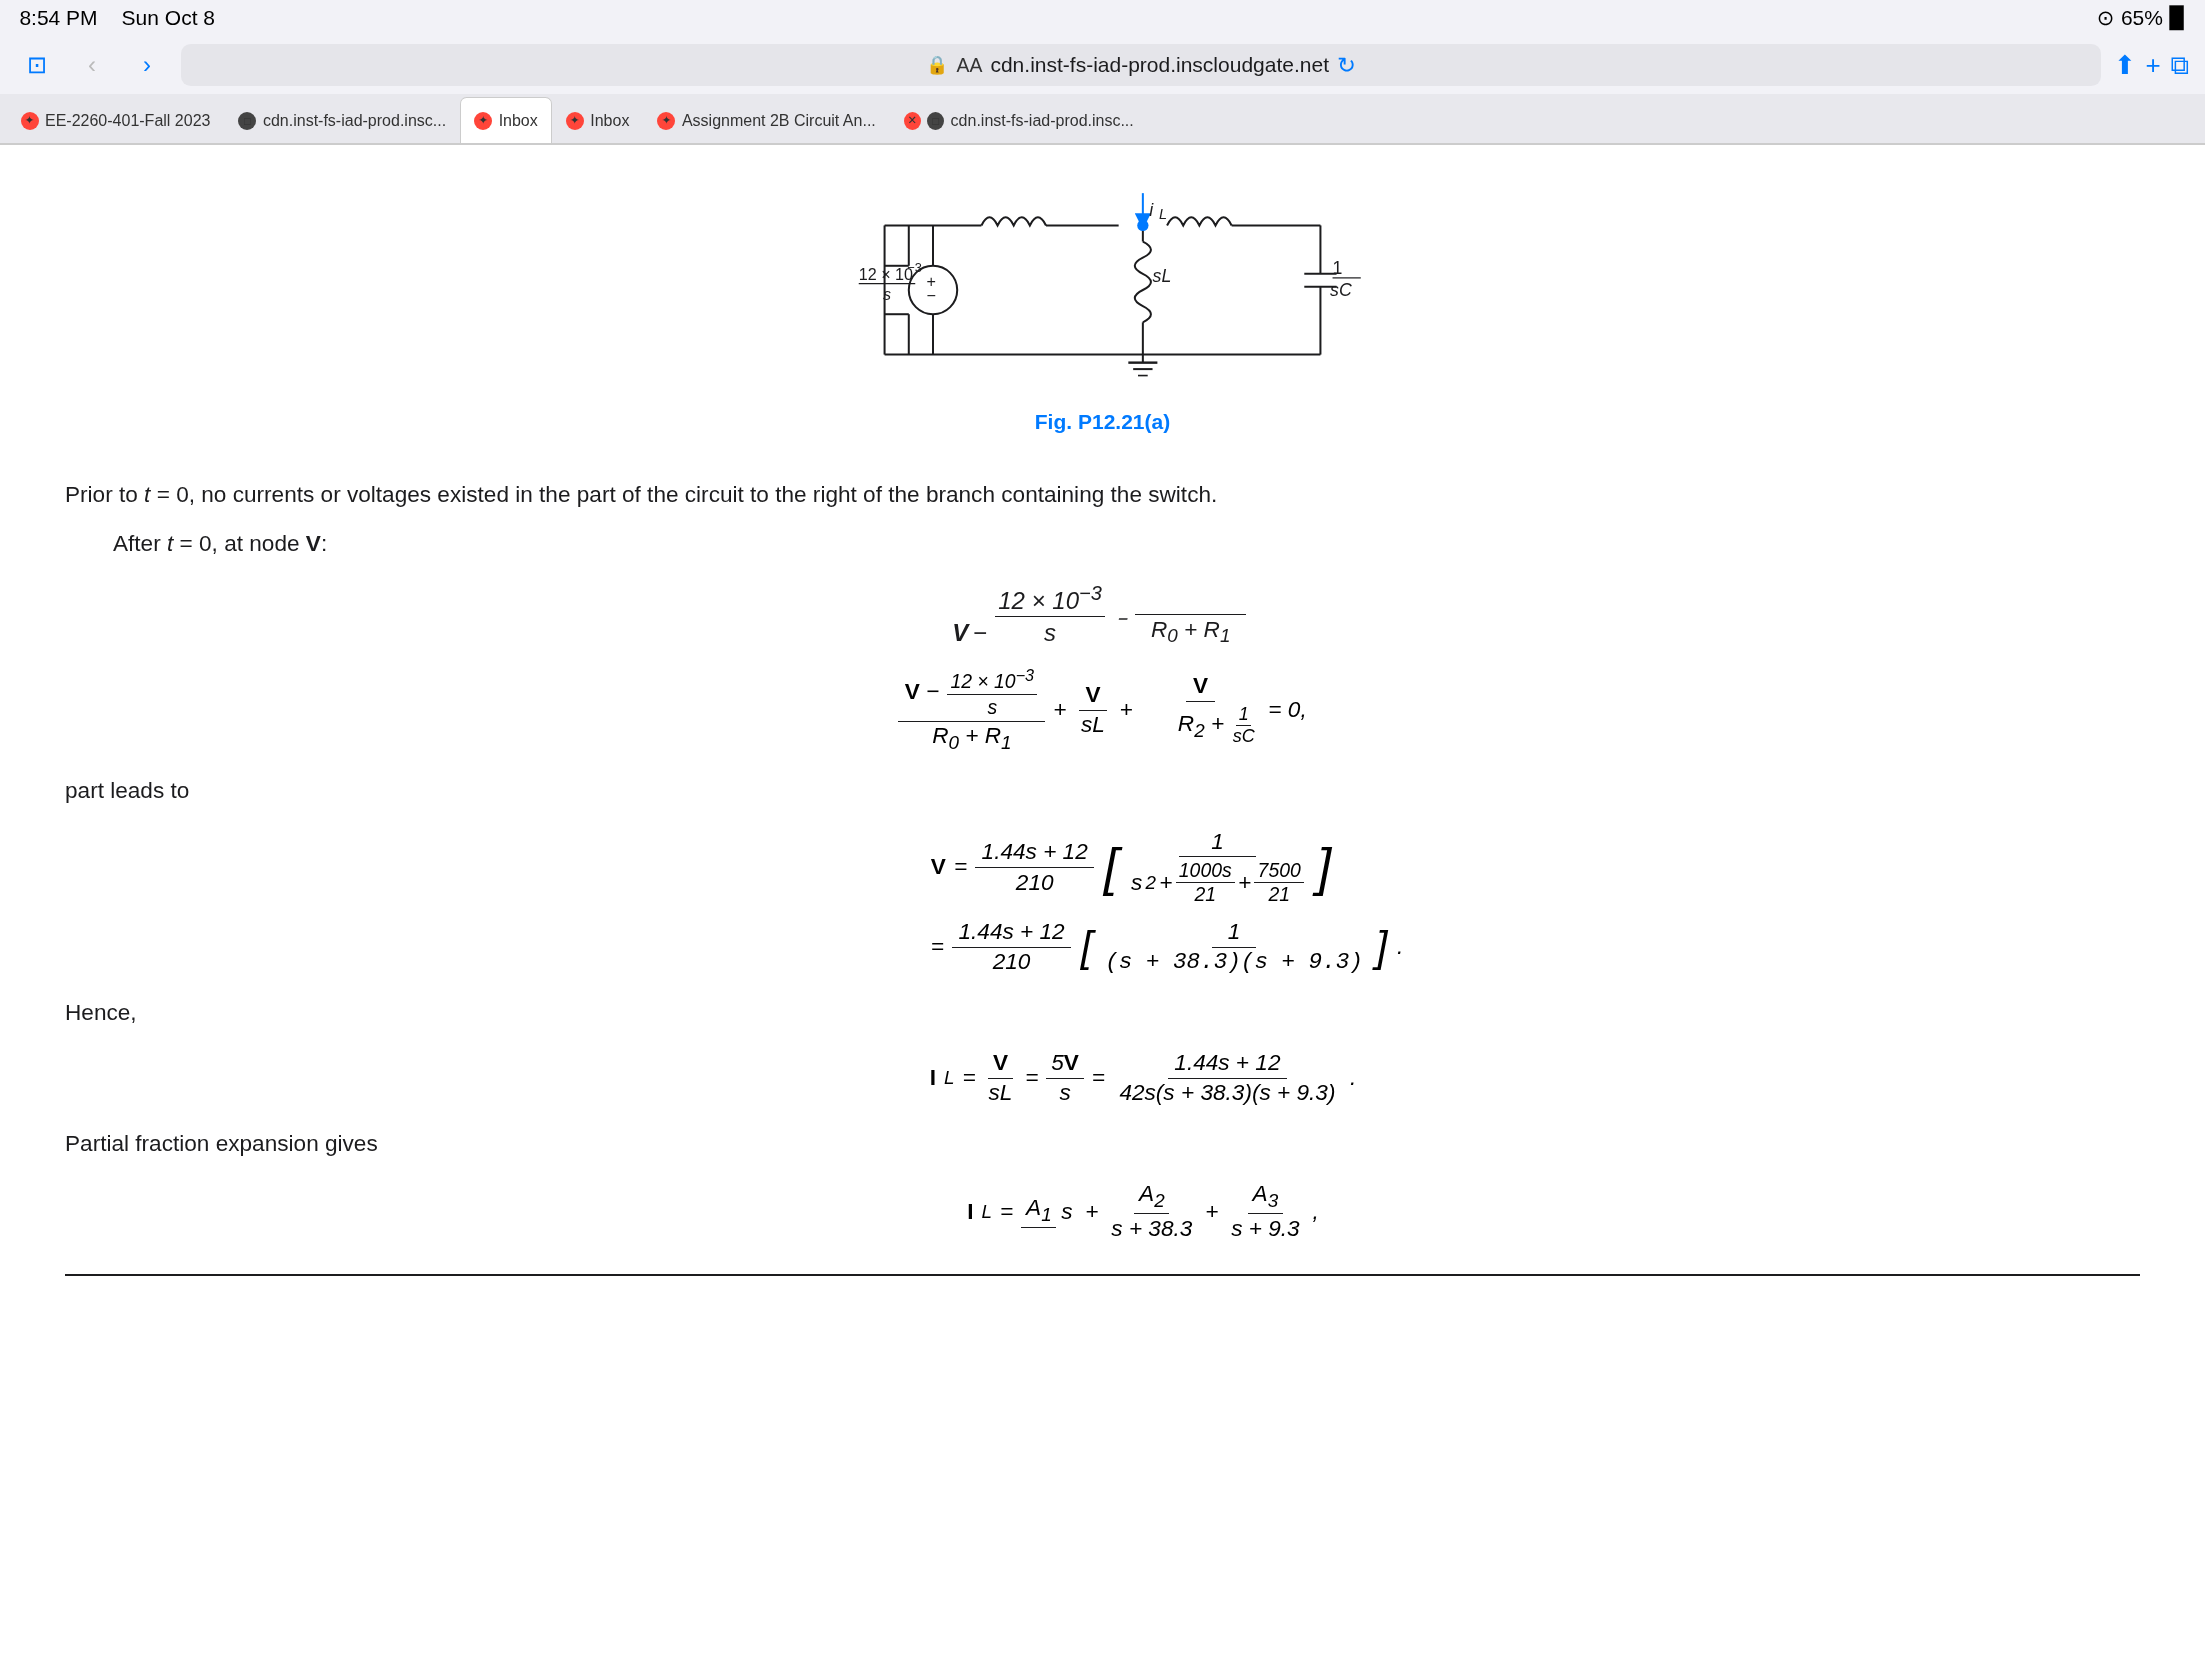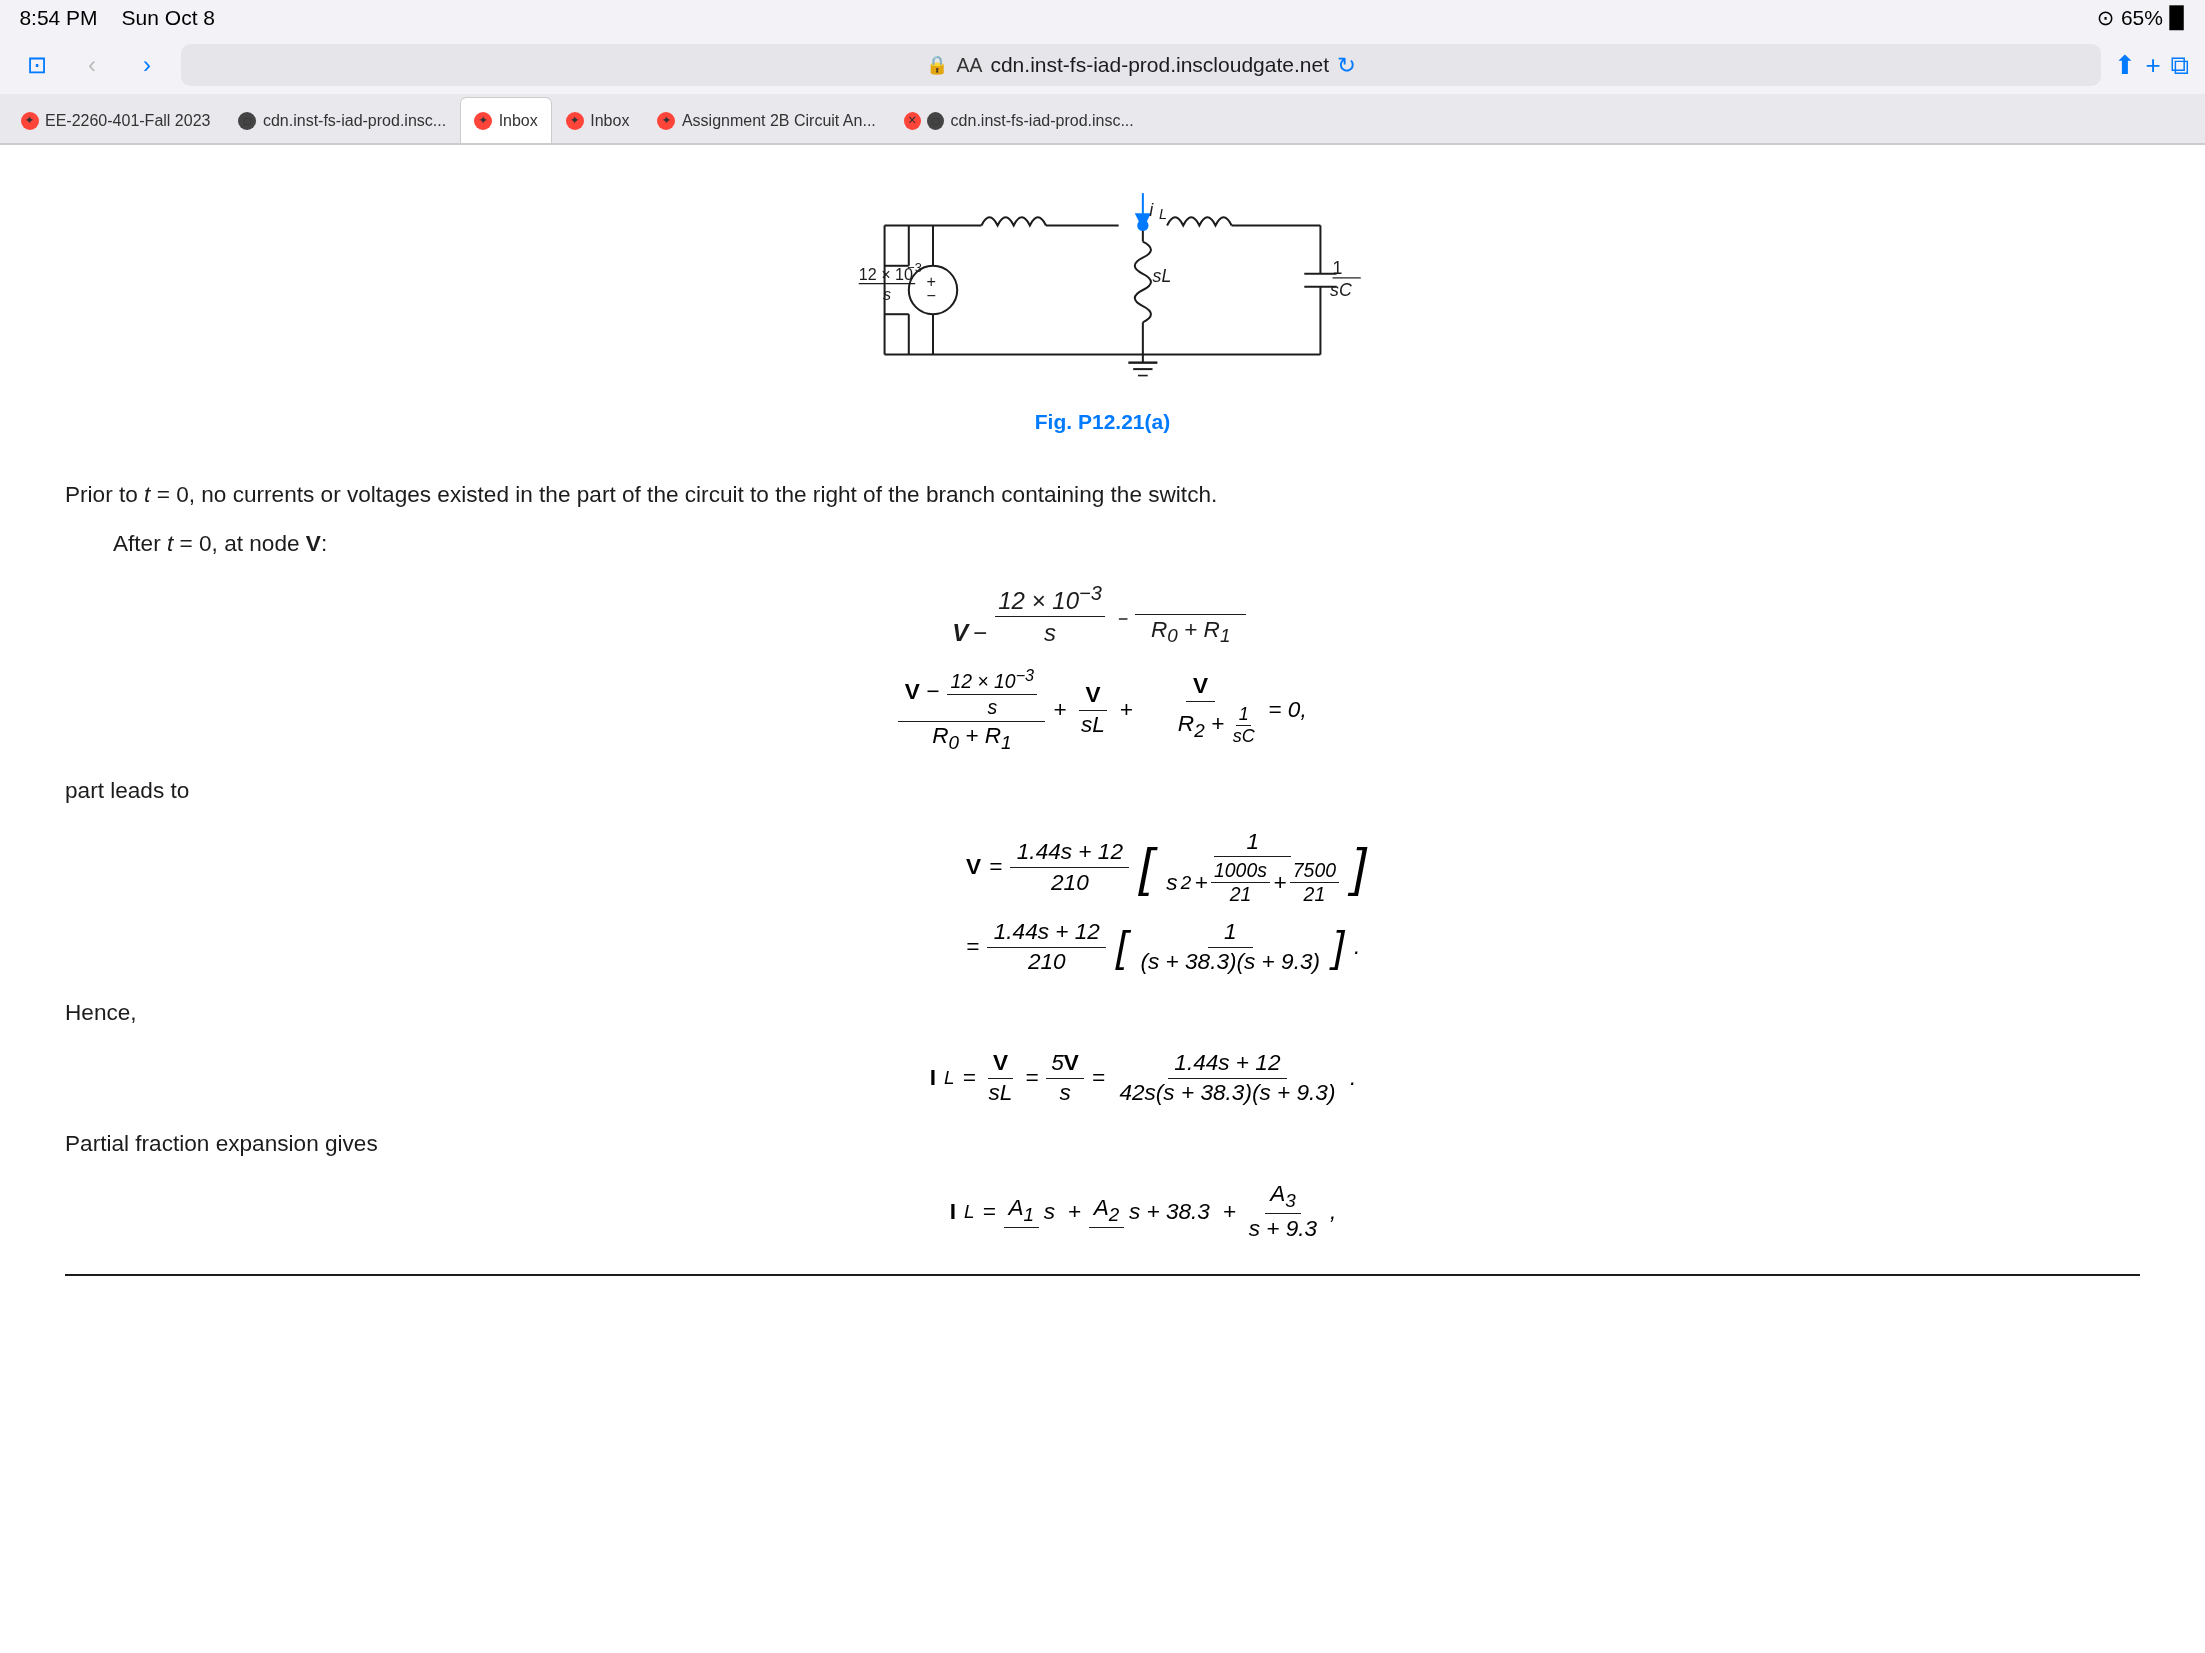--- a/index.html
+++ b/index.html
@@ -423,21 +423,21 @@
 
       <div style="display:flex; align-items:center; gap:8px;">
         <span>=</span>
         <span style="display:inline-flex; flex-direction:column; align-items:center; vertical-align:middle;">
           <span style="border-bottom:1.6px solid #1c1c1e; padding:0 6.5px 1.6px 6.5px; text-align:center; white-space:nowrap;">1.44<i>s</i> + 12</span>
           <span style="padding:1.6px 6.5px 0 6.5px; text-align:center;">210</span>
         </span>
         <span style="font-size:42px; font-weight:200; line-height:1; margin:0 1.6px;">[</span>
         <span style="display:inline-flex; flex-direction:column; align-items:center; vertical-align:middle;">
           <span style="border-bottom:1.6px solid #1c1c1e; padding:0 16px 1.6px 16px; text-align:center;">1</span>
-          <span style="padding:1.6px 3.2px 0 3.2px; white-space:nowrap;">(<i>s</i> + 38.3)(<i>s</i> + 9.3)</span>
+          <span style="padding:1.6px 3.2px 0 3.2px; white-space:nowrap;font-family:Liberation Mono, monospace;">(<i>s</i> + 38.3)(<i>s</i> + 9.3)</span>
         </span>
         <span style="font-size:42px; font-weight:200; line-height:1; margin:0 1.6px;">]</span>
         <span>.</span>
       </div>
     </div>
   </div>
 
   <p class="main-text">Hence,</p>
 
   <div class="math-block">
@@ -468,21 +468,21 @@
   <div class="math-block">
     <div style="font-size:22.6px; font-style:italic; display:flex; align-items:center; gap:8px; margin-left:81px;">
       <b style="font-style:normal;">I</b>
         <sub>L</sub>
       <span>=</span>
       <span style="display:inline-flex; align-items:center; vertical-align:middle;">
         <span style="border-bottom:1.6px solid #1c1c1e; padding:0 4.8px 1.6px 4.8px;"><i>A</i><sub>1</sub></span>
         <span style="padding:1.6px 4.8px 0 4.8px;"><i>s</i></span>
       </span>
       <span>+</span>
-      <span style="display:inline-flex; flex-direction:row; align-items:center; vertical-align:middle;">
+      <span style="display:inline-flex; flex-direction:column; align-items:center; vertical-align:middle;">
         <span style="border-bottom:1.6px solid #1c1c1e; padding:0 4.8px 1.6px 4.8px;"><i>A</i><sub>2</sub></span>
         <span style="padding:1.6px 4.8px 0 4.8px; white-space:nowrap;"><i>s</i> + 38.3</span>
       </span>
       <span>+</span>
       <span style="display:inline-flex; flex-direction:column; align-items:center; vertical-align:middle;">
         <span style="border-bottom:1.6px solid #1c1c1e; padding:0 4.8px 1.6px 4.8px;"><i>A</i><sub>3</sub></span>
         <span style="padding:1.6px 4.8px 0 4.8px; white-space:nowrap;"><i>s</i> + 9.3</span>
       </span>
       <span>,</span>
     </div>

